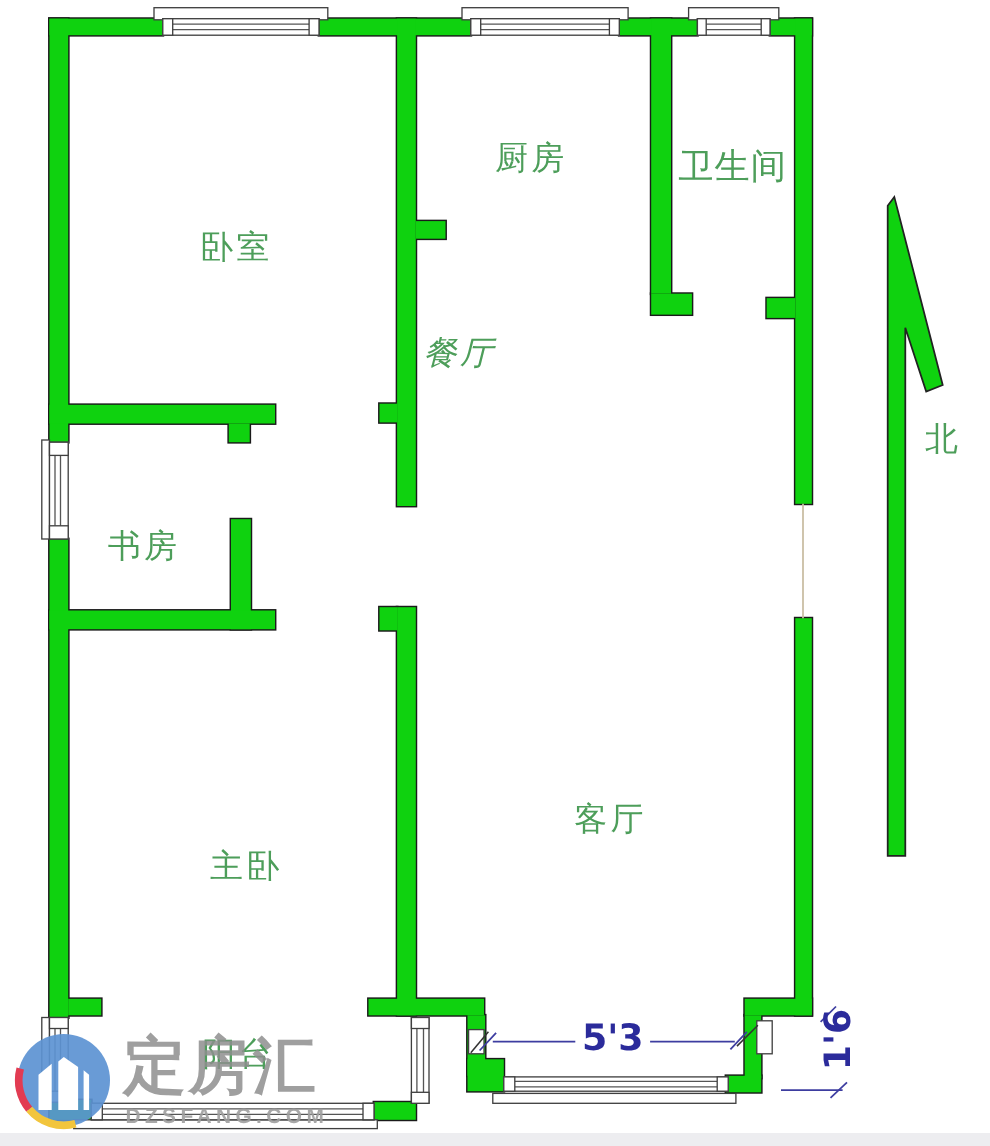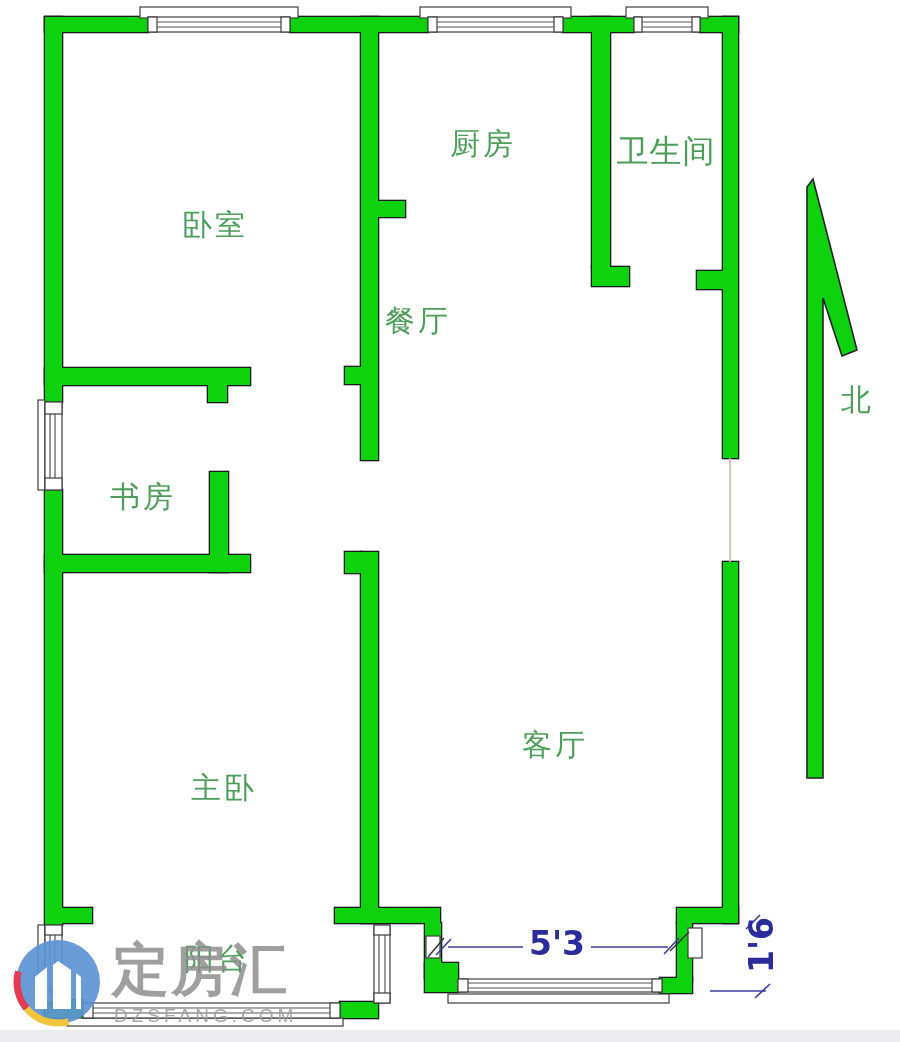--- a/index.html
+++ b/index.html
@@ -24,21 +24,21 @@
   .dim-label.vertical{transform:translate(-50%,-50%) rotate(-90deg);}
   #watermark{position:absolute;left:0;top:0;width:900px;height:1042px;z-index:5;pointer-events:none;}
   #wm-logo{position:absolute;left:13px;top:937px;}
   #wm-brand{
     position:absolute;left:112px;top:940px;
     font-size:57px;font-weight:bold;line-height:1.05;
     color:rgba(142,142,142,0.85);letter-spacing:2px;white-space:nowrap;
   }
   #wm-domain{
     position:absolute;left:114px;top:1005px;
-    font-size:19px;font-weight:normal;letter-spacing:4px;
+    font-size:19px;font-weight:bold;letter-spacing:4px;
     color:rgba(158,158,158,0.9);white-space:nowrap;
   }
   #bottom-strip{
     position:absolute;left:0;top:1030px;width:900px;height:12px;
     background:#ededf0;z-index:2;
   }
 </style>
 </head>
 <body>
 
@@ -183,22 +183,22 @@
     </g>
 
     <g>
       <polygon points="807,187 813,179 857,350 842,356 823,298 823,778 807,778" fill="#0fd20f" stroke="#222" stroke-width="1.6"></polygon>
     </g>
   </svg>
 
   <div class="room-label" style="left:215px;top:225px;">卧室</div>
   <div class="room-label" style="left:483px;top:144px;">厨房</div>
   <div class="room-label small" style="left:666px;top:152px;">卫生间</div>
-  <div class="room-label" style="left:418px;top:321px;">餐厅</div>
-  <div class="room-label" style="left:143px;top:497px;">书房</div>
+  <div class="room-label" style="left:418px;top:321px;font-style:italic;">餐厅</div>
+  <div class="room-label" style="left:131px;top:497px;">书房</div>
   <div class="room-label" style="left:224px;top:788px;">主卧</div>
   <div class="room-label" style="left:555px;top:745px;">客厅</div>
   <div class="room-label" style="left:217px;top:959px;">阳台</div>
 
   <div class="compass-label" style="left:856px;top:400px;">北</div>
 
   <div class="dim-label" style="left:557px;top:943px;">5'3</div>
   <div class="dim-label vertical" style="left:761px;top:945px;">1'6</div>
 
   <div id="bottom-strip"></div>

